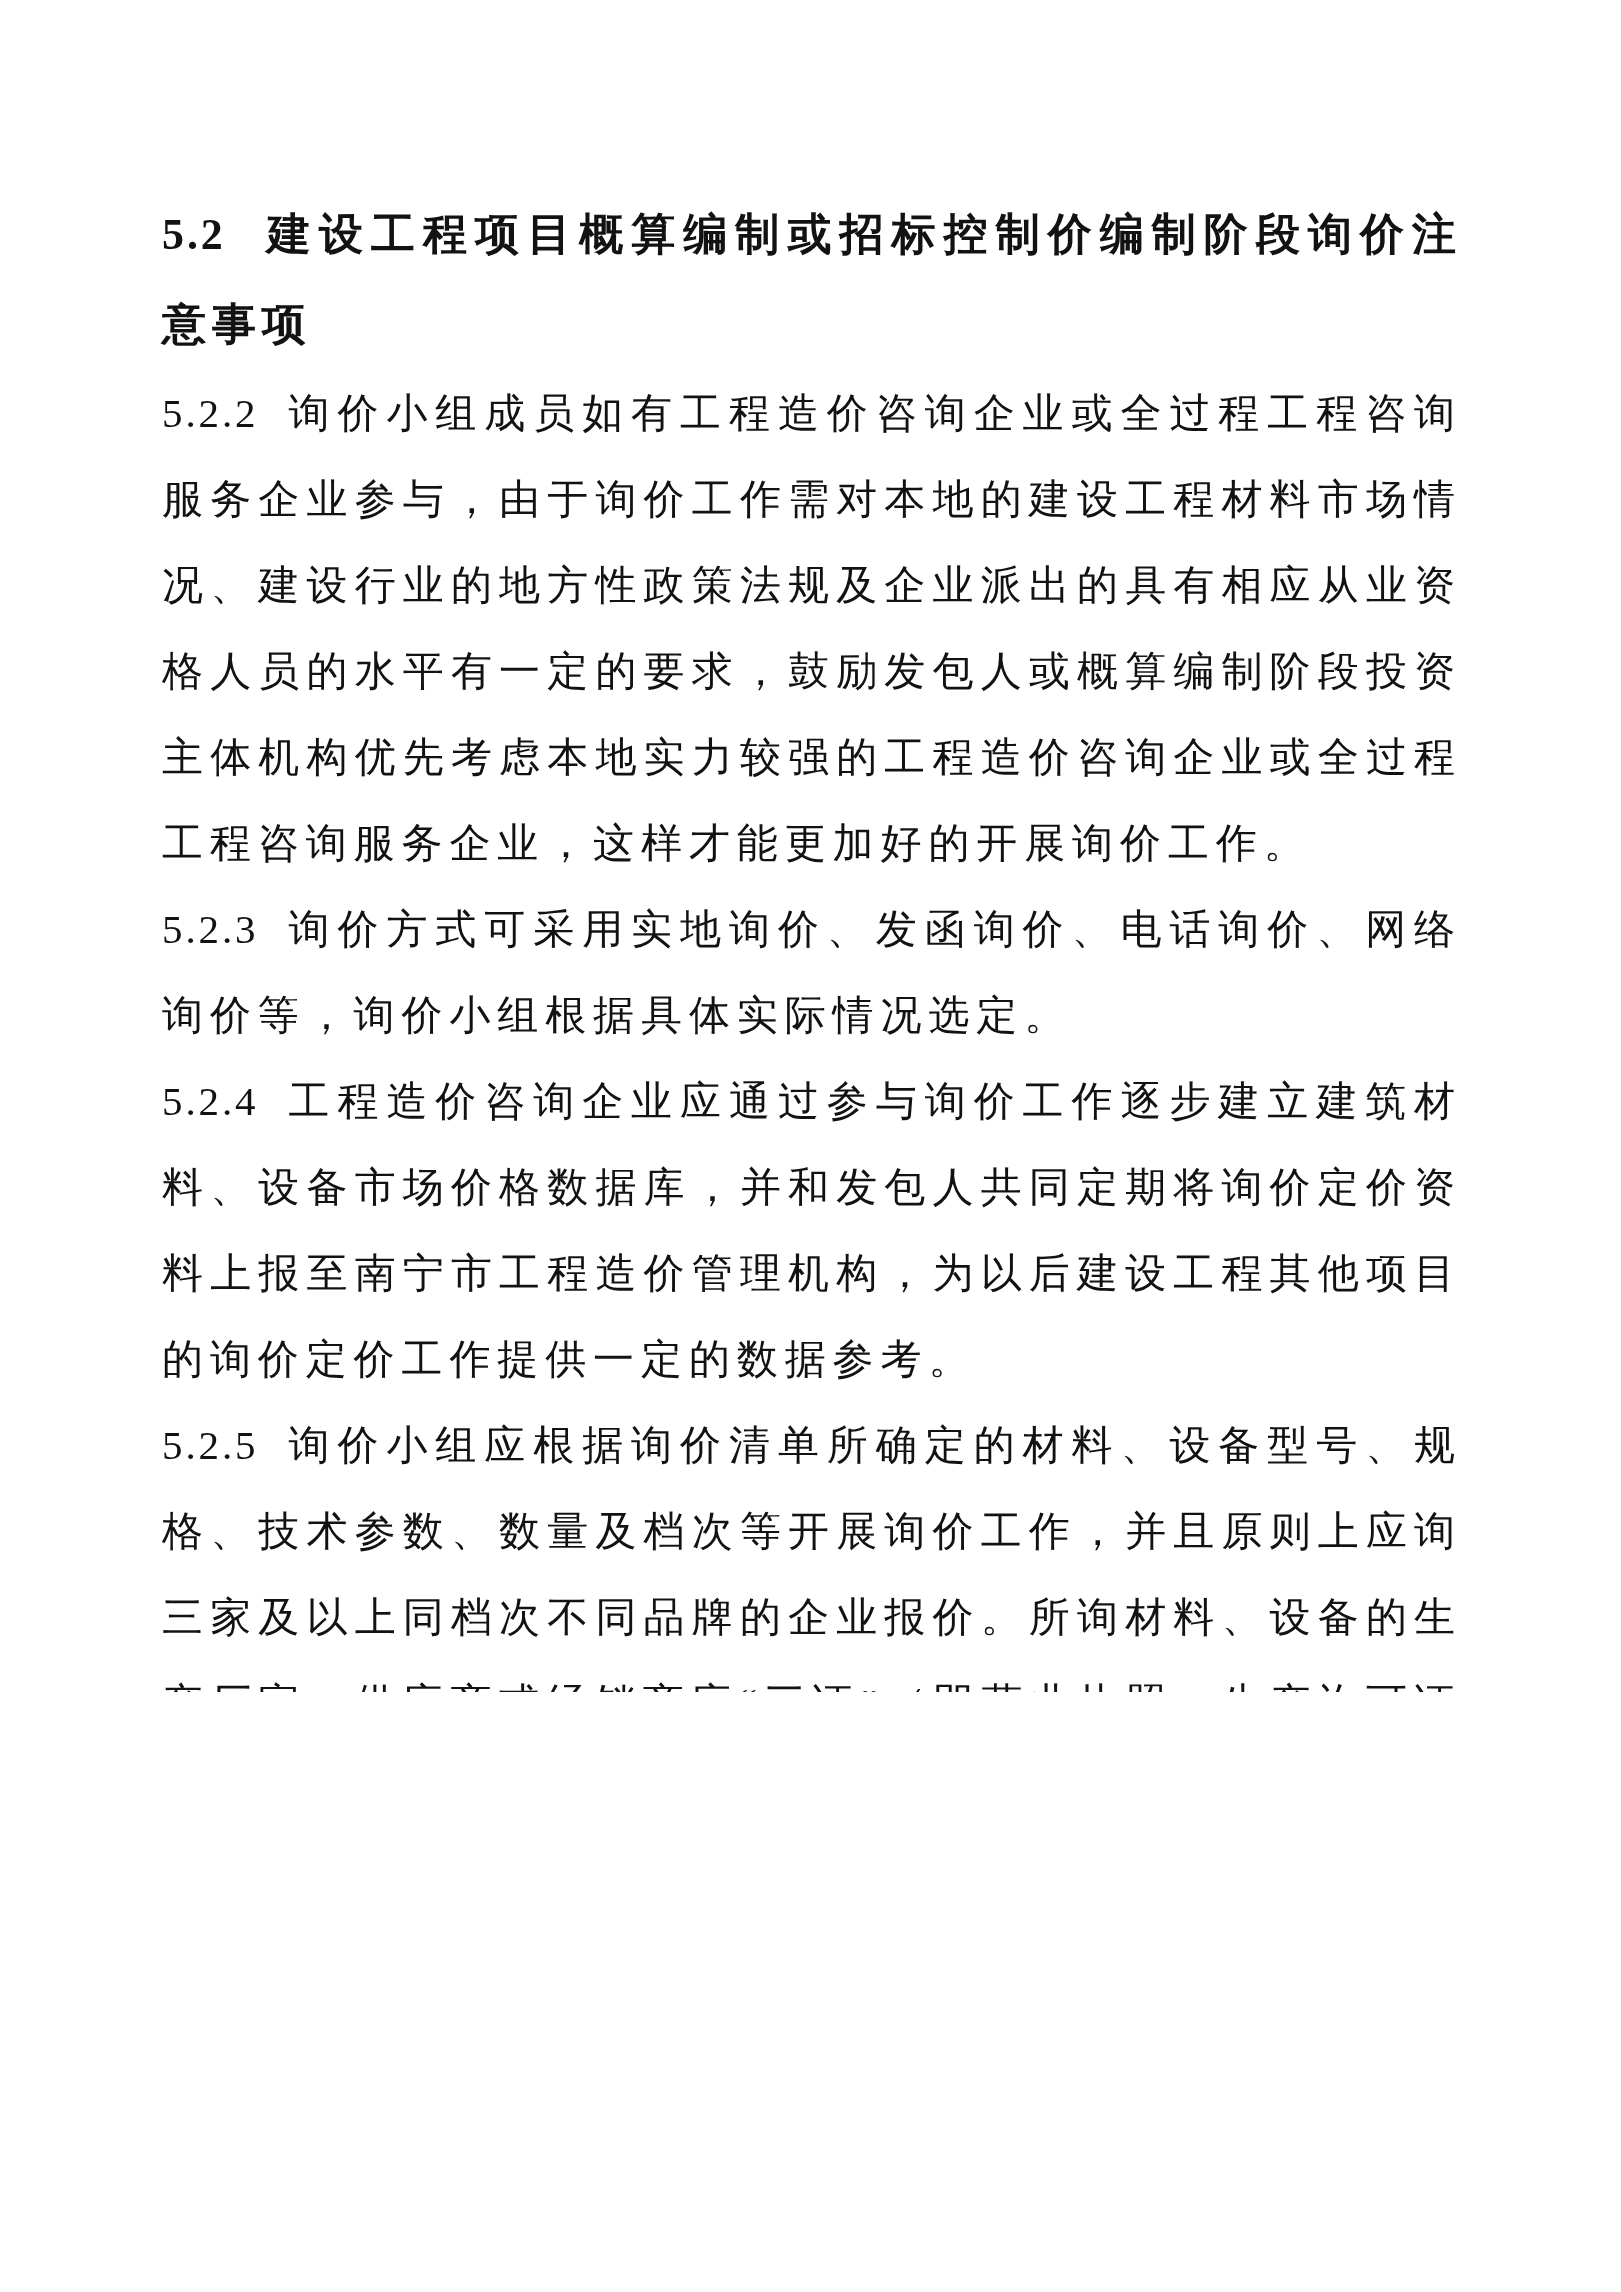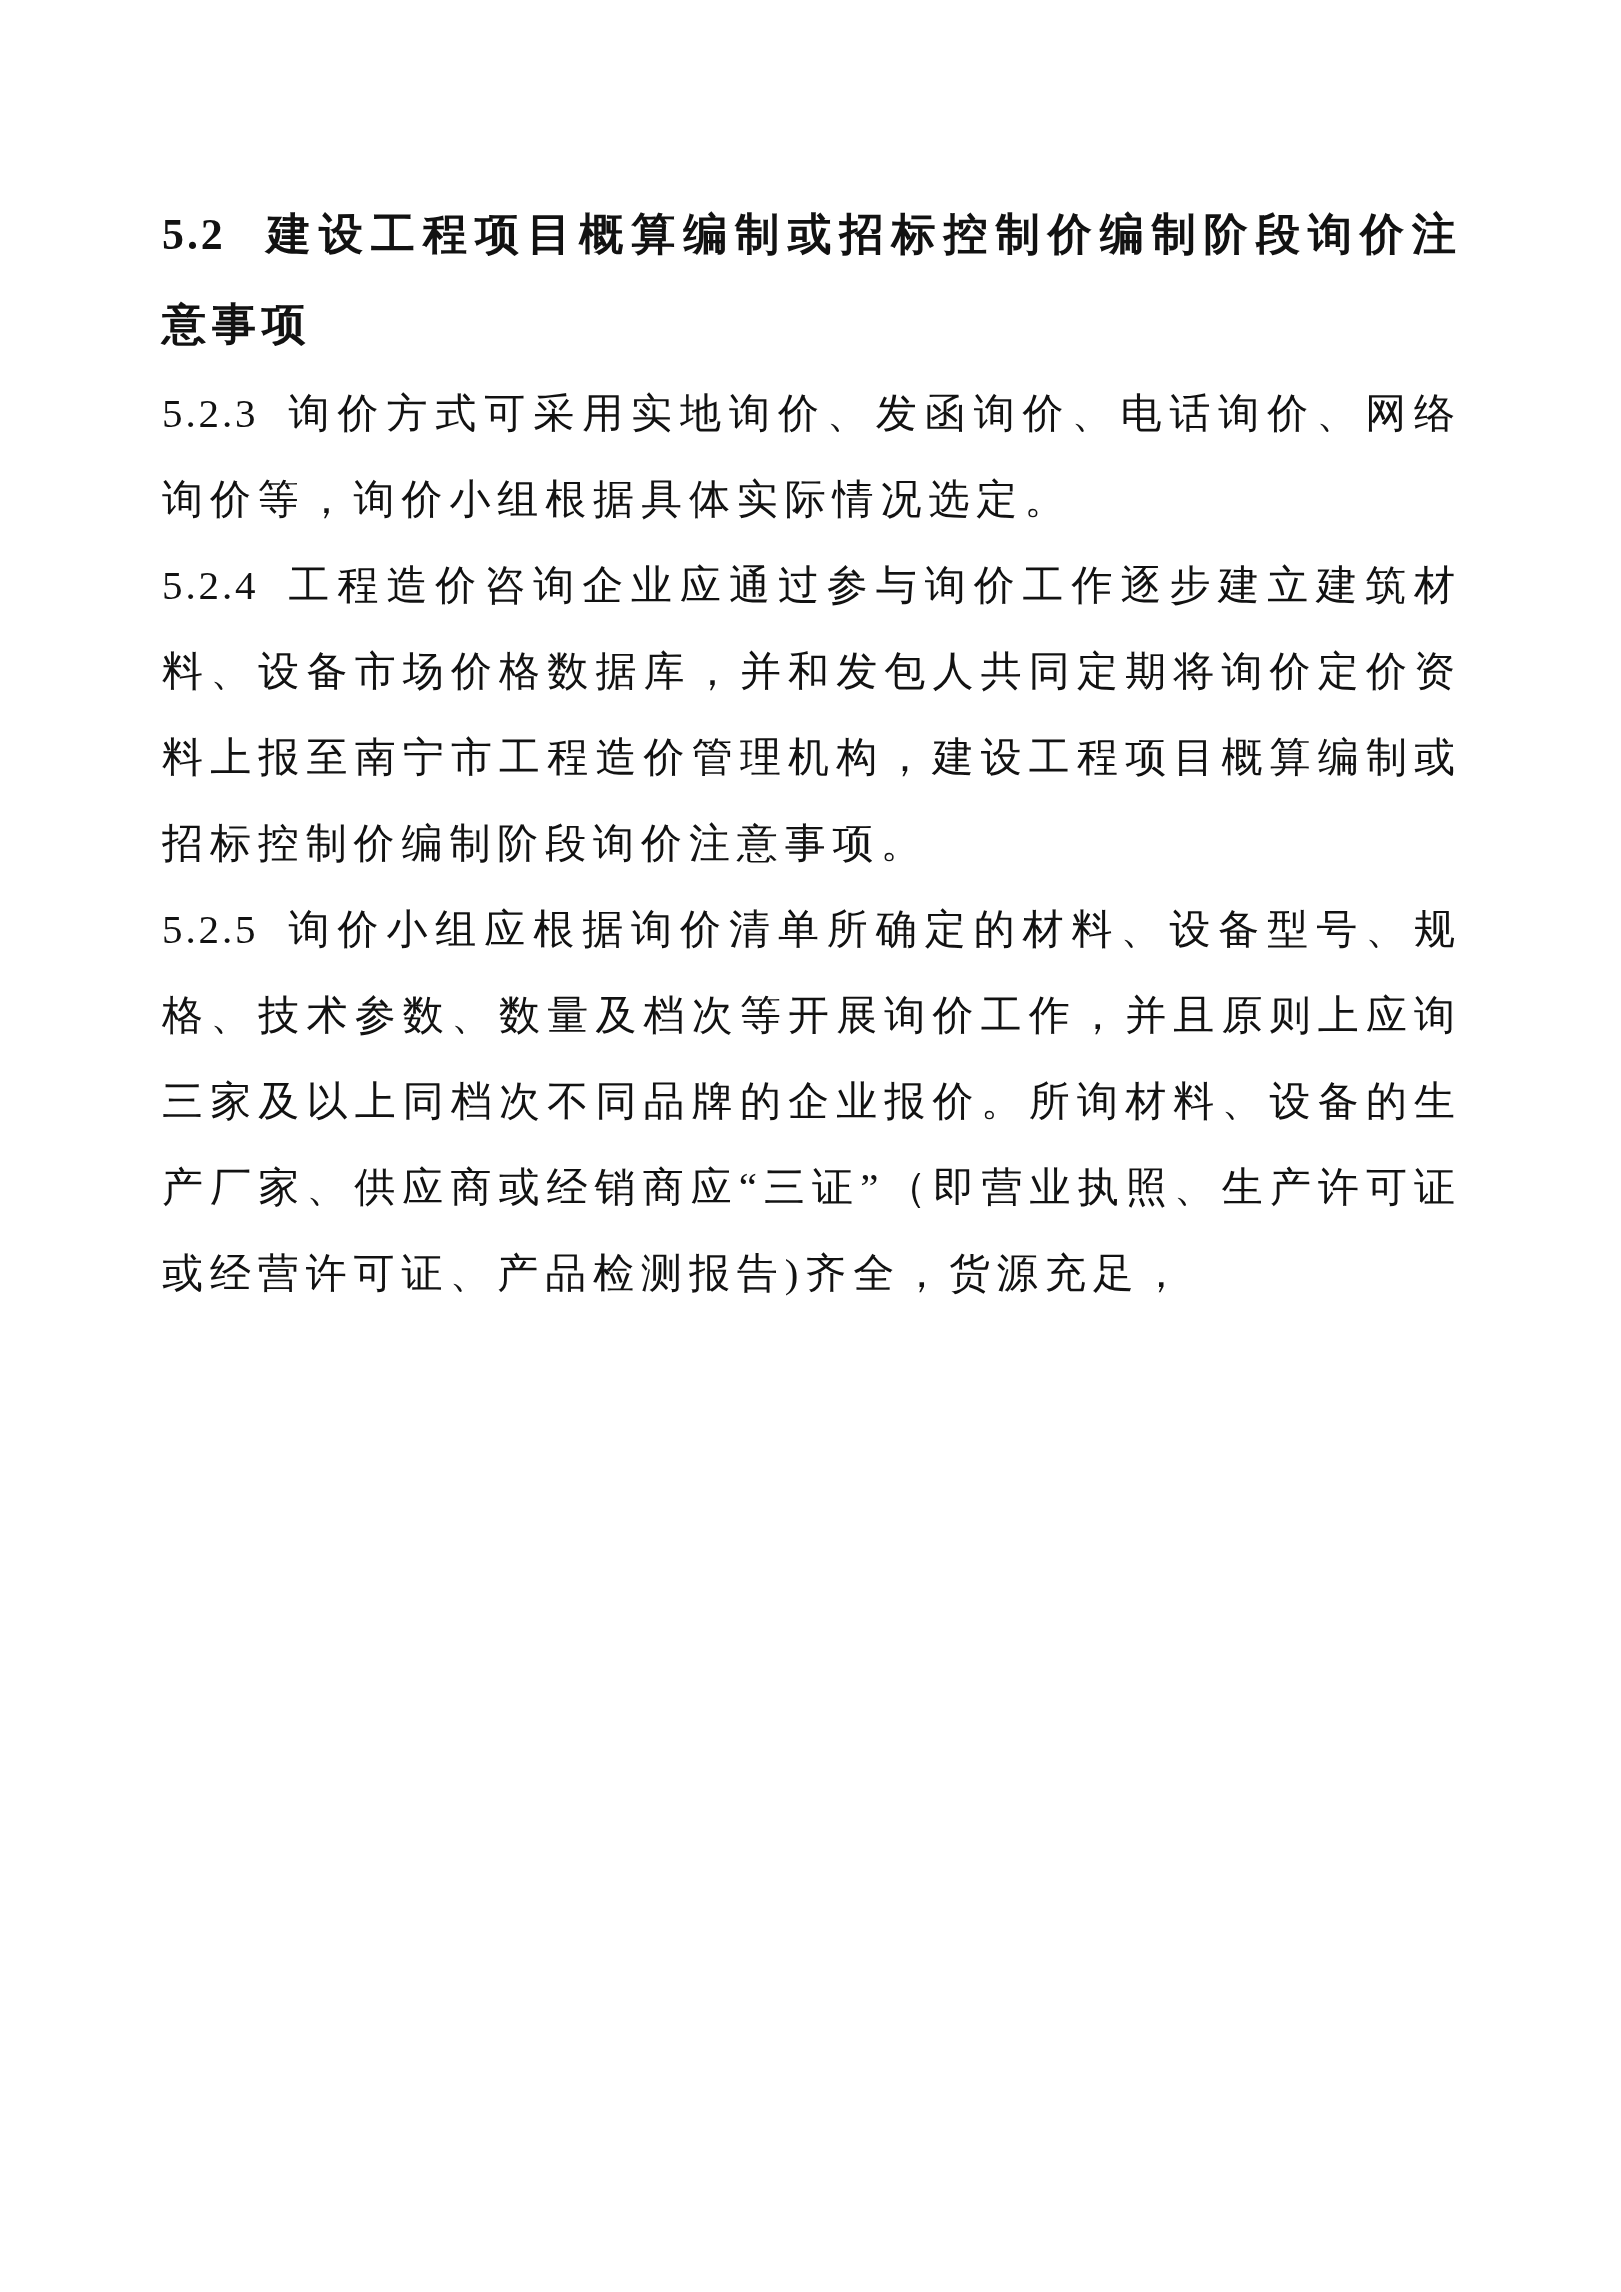--- a/index.html
+++ b/index.html
@@ -55,24 +55,25 @@
 </style>
 </head>
 <body>
 
 <div class="page">
   <div class="content">
 
     <p class="heading"><span class="num">5.2</span><span>建设工程项目概算编制或招标控制价编制阶段询价注意事项</span></p>
 
 
+    <p class="clause"><span class="num">5.2.2</span><span>询价小组成员如有工程造价咨询企业或全过程工程咨询服务企业参与，由于询价工作需对本地的建设工程材料市场情况、建设行业的地方性政策法规及企业派出的具有相应从业资格人员的水平有一定的要求，鼓励发包人或概算编制阶段投资主体机构优先考虑本地实力较强的工程造价咨询企业或全过程工程咨询服务企业，这样才能更加好的开展询价工作。</span></p>
 
     <p class="clause"><span class="num">5.2.3</span><span>询价方式可采用实地询价、发函询价、电话询价、网络询价等，询价小组根据具体实际情况选定。</span></p>
 
-    <p class="clause"><span class="num">5.2.4</span><span>工程造价咨询企业应通过参与询价工作逐步建立建筑材料、设备市场价格数据库，并和发包人共同定期将询价定价资料上报至南宁市工程造价管理机构，建设工程项目概算编制或招标控制价编制阶段询价注意事项。</span></p>
+    <p class="clause"><span class="num">5.2.4</span><span>工程造价咨询企业应通过参与询价工作逐步建立建筑材料、设备市场价格数据库，并和发包人共同定期将询价定价资料上报至南宁市工程造价管理机构，为以后建设工程其他项目的询价定价工作提供一定的数据参考。</span></p>
 
     <p class="clause"><span class="num">5.2.5</span><span>询价小组应根据询价清单所确定的材料、设备型号、规格、技术参数、数量及档次等开展询价工作，并且原则上应询三家及以上同档次不同品牌的企业报价。所询材料、设备的生产厂家、供应商或经销商应“三证”（即营业执照、生产许可证或经营许可证、产品检测报告)齐全，货源充足，</span></p>
 
   </div>
 
   <div class="footer">- 13 -</div>
 </div>
 
 
 </body></html>

